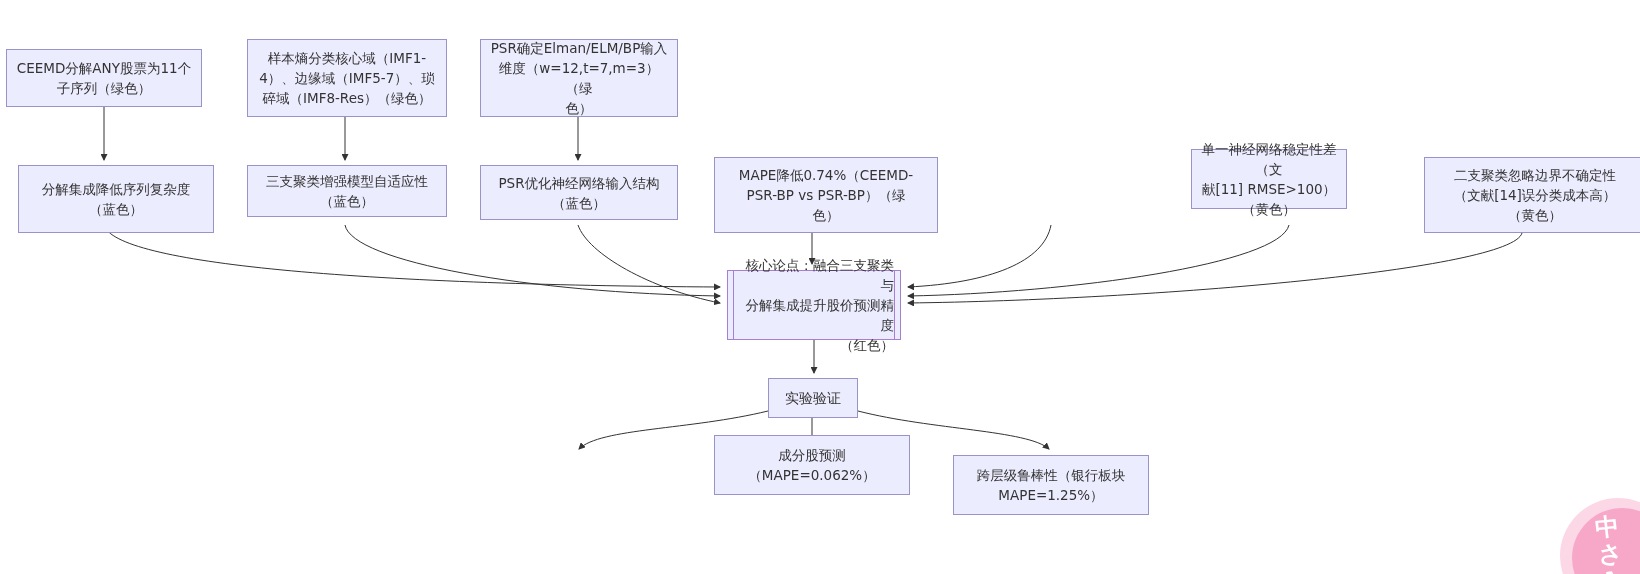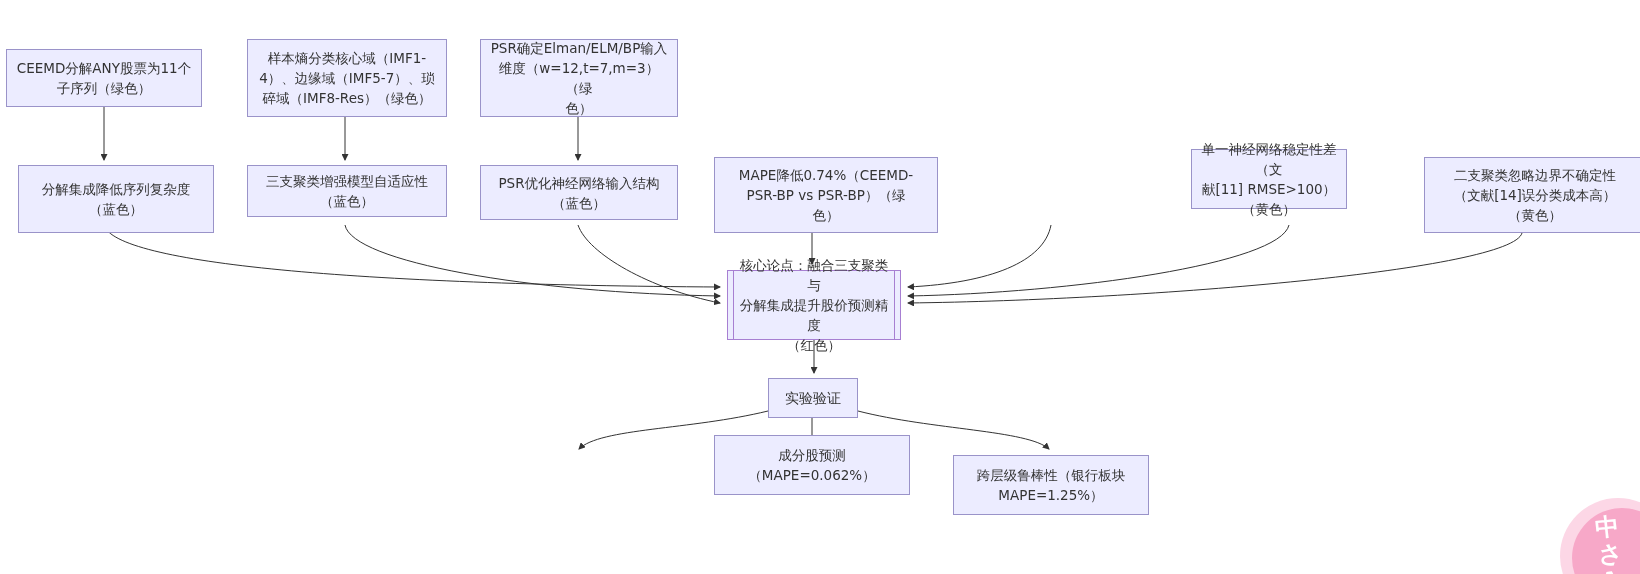--- a/index.html
+++ b/index.html
@@ -26,21 +26,21 @@
   #n-r1c1{left:6px;  top:49px;  width:196px;height:58px;}
   #n-r1c2{left:247px; top:39px;  width:200px;height:78px;}
   #n-r1c3{left:480px; top:39px;  width:198px;height:78px;}
   #n-r2c1{left:6px;  top:165px; width:196px;height:68px;margin-left:12px;}
   #n-r2c2{left:247px; top:165px; width:200px;height:52px;}
   #n-r2c3{left:480px; top:165px; width:198px;height:55px;}
   #n-r2c4{left:714px; top:157px; width:224px;height:76px;}
   #n-r2c5{left:953px; top:165px; width:196px;height:60px;}
   #n-r2c6{left:1191px;top:149px; width:156px;height:60px;}
   #n-r2c7{left:1424px;top:157px; width:222px;height:76px;}
-  #n-central{left:727px;top:270px;width:174px;height:70px;border-color:#a77fd2;}
+  #n-central{left:727px;top:270px;width:174px;height:70px;border-color:#a77fd2;text-align:right;}
   #n-central::before{content:"";position:absolute;left:5px;top:0;bottom:0;border-left:1px solid #a77fd2;}
   #n-central::after{content:"";position:absolute;right:5px;top:0;bottom:0;border-right:1px solid #a77fd2;}
   #n-exp{left:768px;top:378px;width:90px;height:40px;font-size:14px;}
   #n-b1{left:480px; top:455px;width:196px;height:60px;}
   #n-b2{left:714px; top:435px;width:196px;height:60px;}
   #n-b3{left:953px; top:455px;width:196px;height:60px;}
 
   .wm-outer{position:absolute;left:1560px;top:498px;width:116px;height:116px;border-radius:50%;background:#fcd7e6;}
   .wm-inner{position:absolute;left:1572px;top:508px;width:100px;height:100px;border-radius:50%;background:#f7a8c8;}
   .wm-text{

